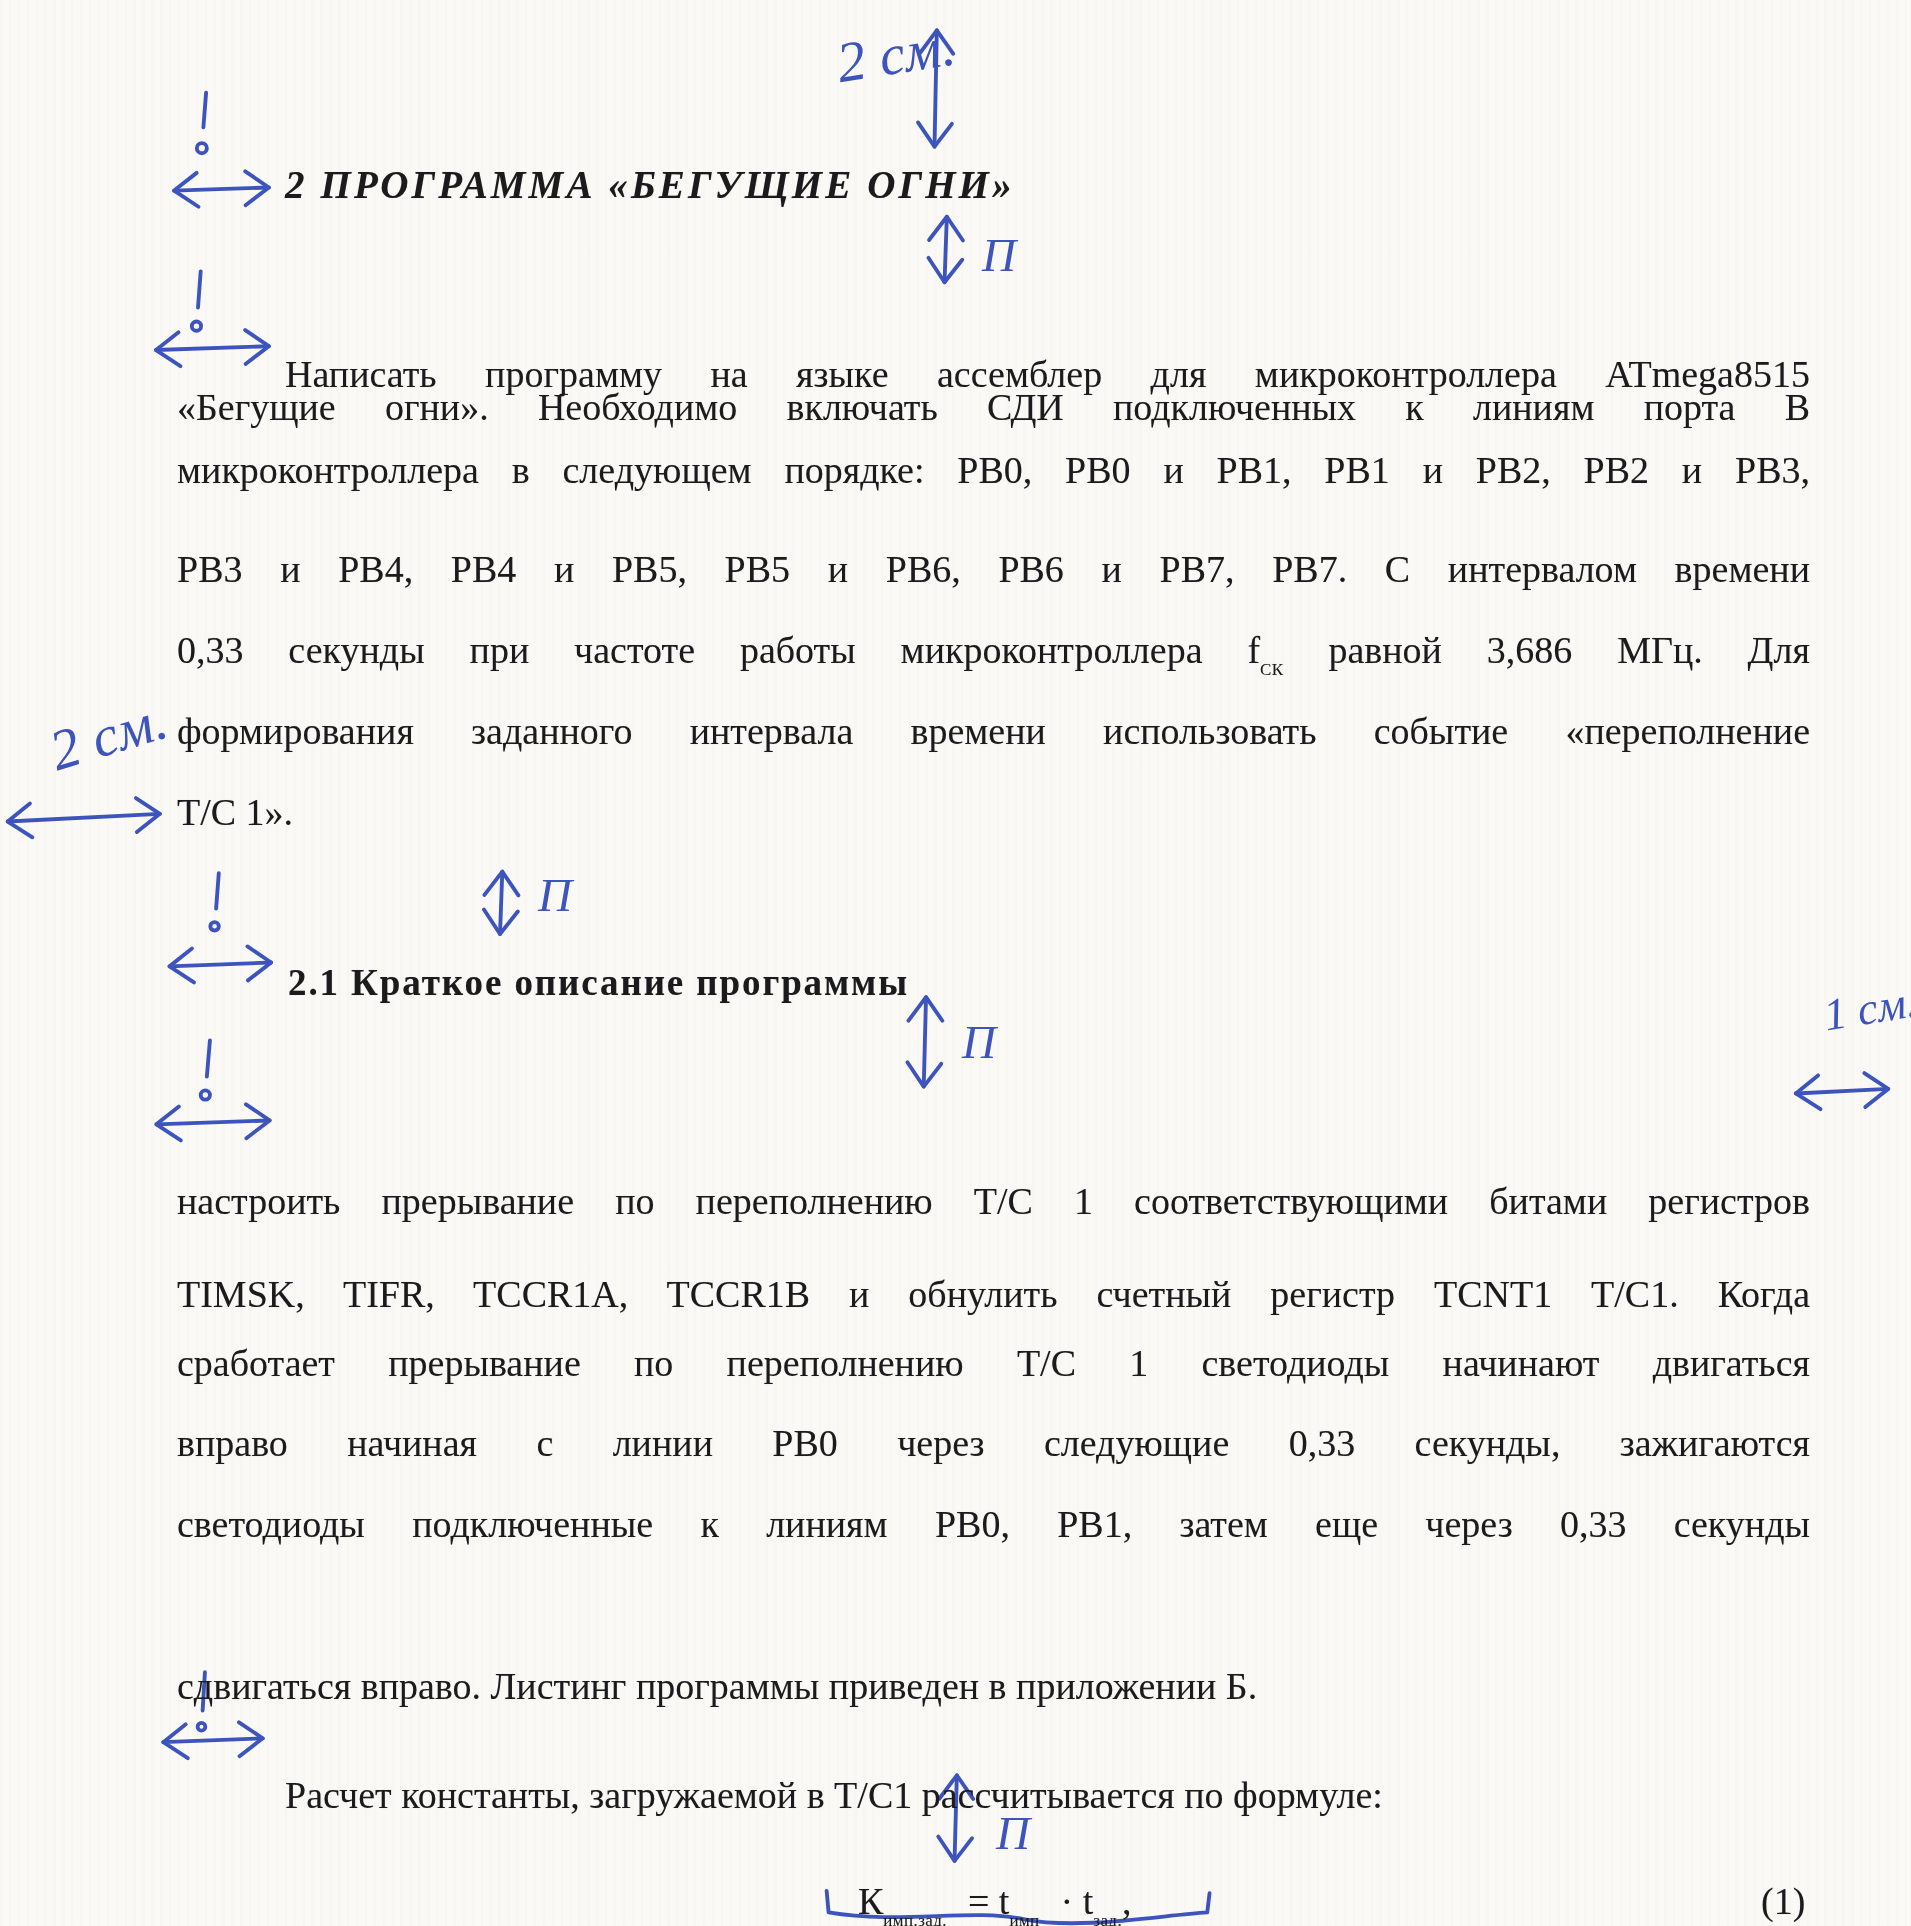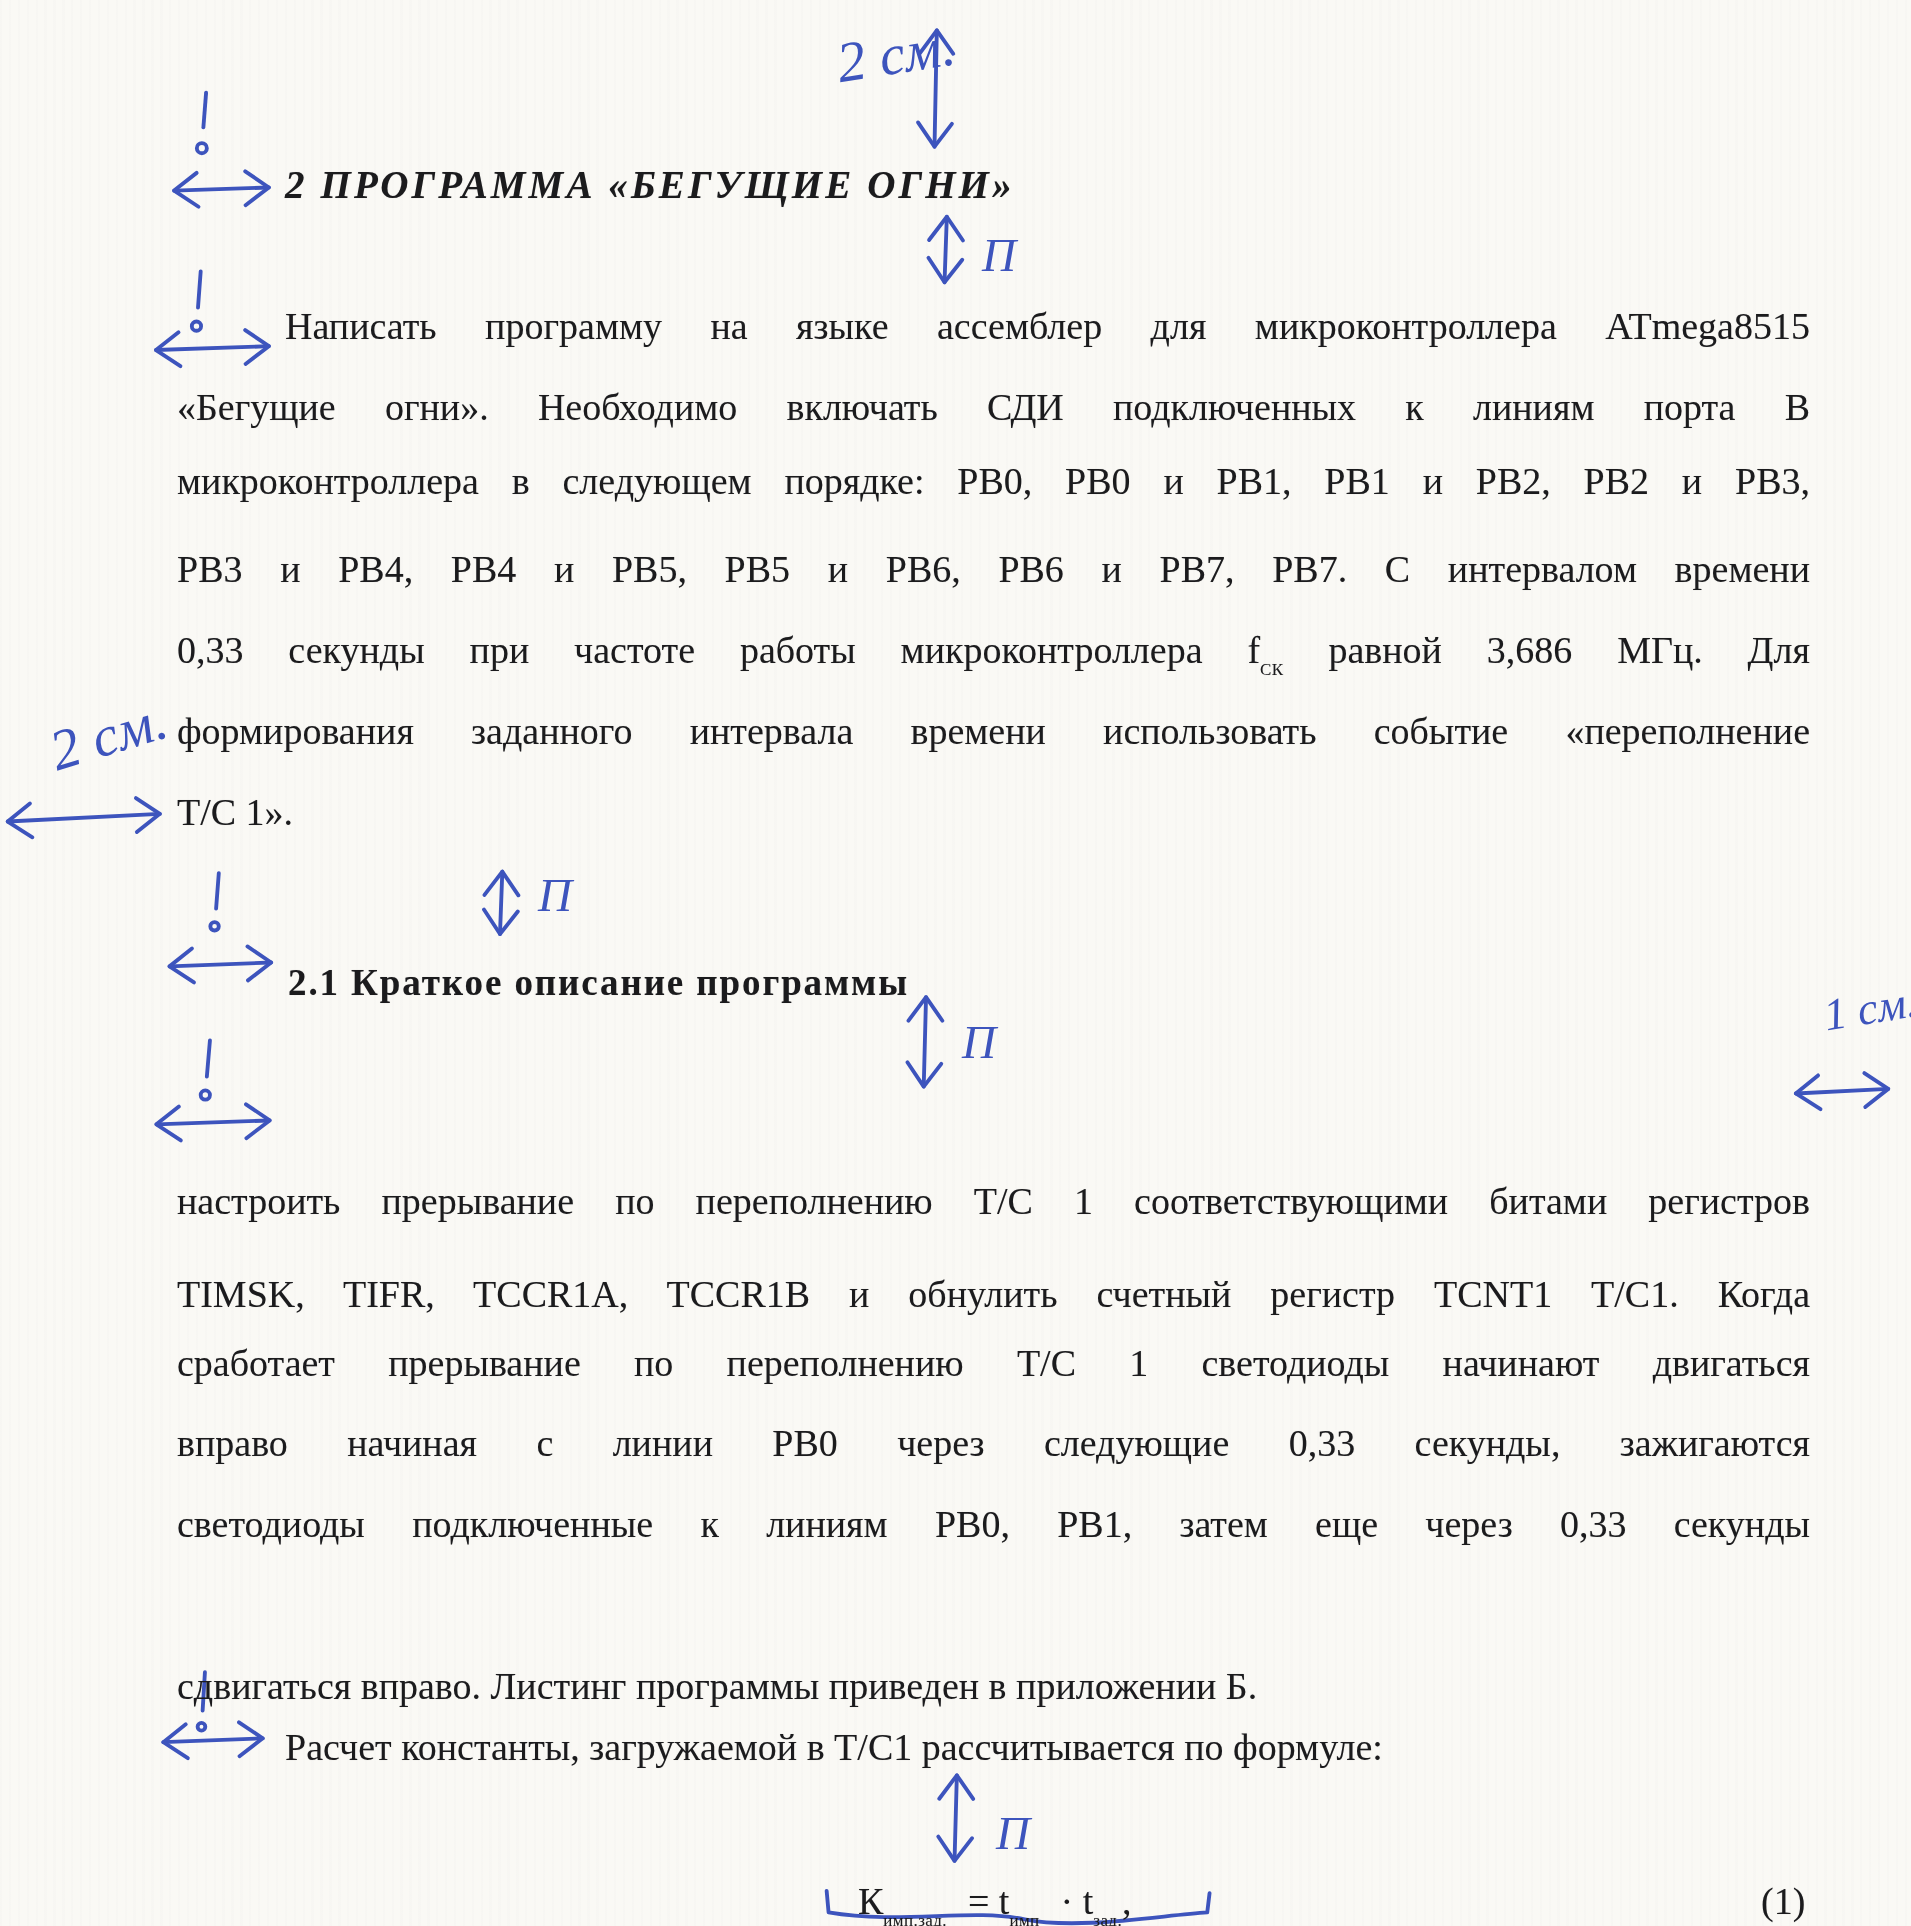--- a/index.html
+++ b/index.html
@@ -15,21 +15,21 @@
     background:repeating-linear-gradient(90deg, rgba(120,120,140,.018) 0 2.3px, rgba(255,255,255,0) 2.3px 8.9px);
     pointer-events:none;
   }
   
   .t{
     position:absolute; left:177px; width:1633px;
     font-size:38px; line-height:45px; white-space:normal;
     text-shadow:0 0 0.8px rgba(20,20,30,.28);
   }
   .just{text-align:justify; text-align-last:justify;}
-  .ind{text-indent:108px;}
+  .ind{text-indent:108px;margin-top:48px;}
   .nw{white-space:nowrap; width:auto;}
   .bold{font-weight:bold;}
   .title{left:285px; width:auto; font-size:39px; letter-spacing:3.1px; white-space:nowrap;font-style:italic;}
   .h2{left:288px; width:auto; font-size:37px; letter-spacing:1.9px; white-space:nowrap;margin-top:12px;}
   .sb{font-size:17px; position:relative; top:11.6px; letter-spacing:0.4px;}
   .gap55{display:inline-block; width:21px;}
   .formula{position:absolute; font-size:38px; white-space:nowrap; text-shadow:0 0 0.8px rgba(20,20,30,.28);}
   .fno{position:absolute; font-size:38px; text-shadow:0 0 0.8px rgba(20,20,30,.28);}
   
   .hw{
@@ -152,21 +152,21 @@
 
     <g>
       <line x1="2198" y1="6618" x2="2186" y2="6912" marker-start="url(#m-start)" marker-end="url(#m-end)"></line>
     </g>
   </svg>
 
   <div class="t title bold" style="top:162px">2 ПРОГРАММА «БЕГУЩИЕ ОГНИ»</div>
 
   <div class="t just ind" style="top:304px">Написать программу на языке ассемблер для микроконтроллера ATmega8515</div>
   <div class="t just" style="top:385px">«Бегущие огни». Необходимо включать СДИ подключенных к линиям порта В</div>
-  <div class="t just" style="top:459px">микроконтроллера в следующем порядке: РВ0, РВ0 и РВ1, РВ1 и РВ2, РВ2 и РВ3,</div>
+  <div class="t just" style="top:448px">микроконтроллера в следующем порядке: РВ0, РВ0 и РВ1, РВ1 и РВ2, РВ2 и РВ3,</div>
   <div class="t just" style="top:547px">РВ3 и РВ4, РВ4 и РВ5, РВ5 и РВ6, РВ6 и РВ7, РВ7. С интервалом времени</div>
   <div class="t just" style="top:628px"><span>0,33 секунды при частоте работы микроконтроллера f</span><span class="sb">СК</span><span> равной 3,686 МГц. Для</span></div>
   <div class="t just" style="top:709px">формирования заданного интервала времени использовать событие «переполнение</div>
   <div class="t nw" style="top:790px">Т/С 1».</div>
 
   <div class="t h2 bold" style="top:948px">2.1 Краткое описание программы</div>
 
   <div class="t just" style="top:1179px">настроить прерывание по переполнению Т/С 1 соответствующими битами регистров</div>
   <div class="t just" style="top:1272px">TIMSK, TIFR, TCCR1A, TCCR1B и обнулить счетный регистр TCNT1 Т/С1. Когда</div>
   <div class="t just" style="top:1341px">сработает прерывание по переполнению Т/С 1 светодиоды начинают двигаться</div>

